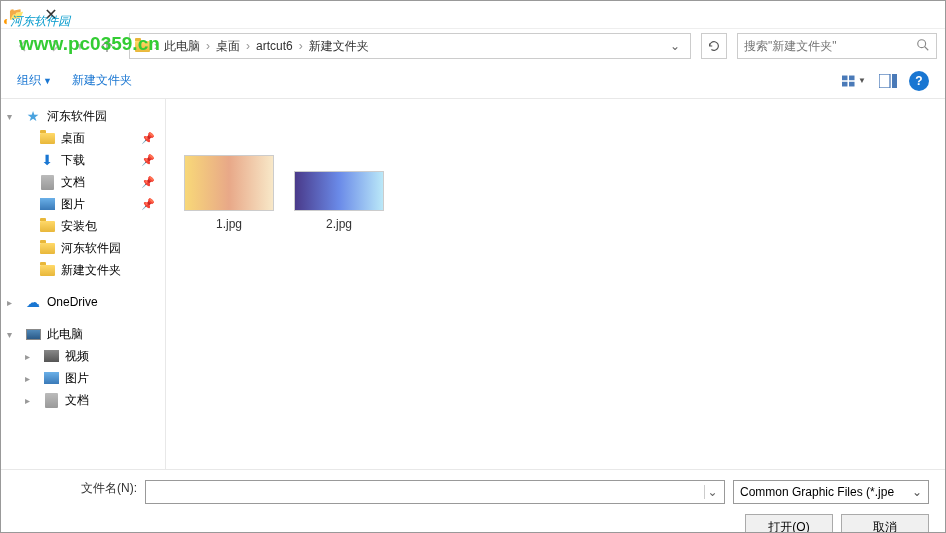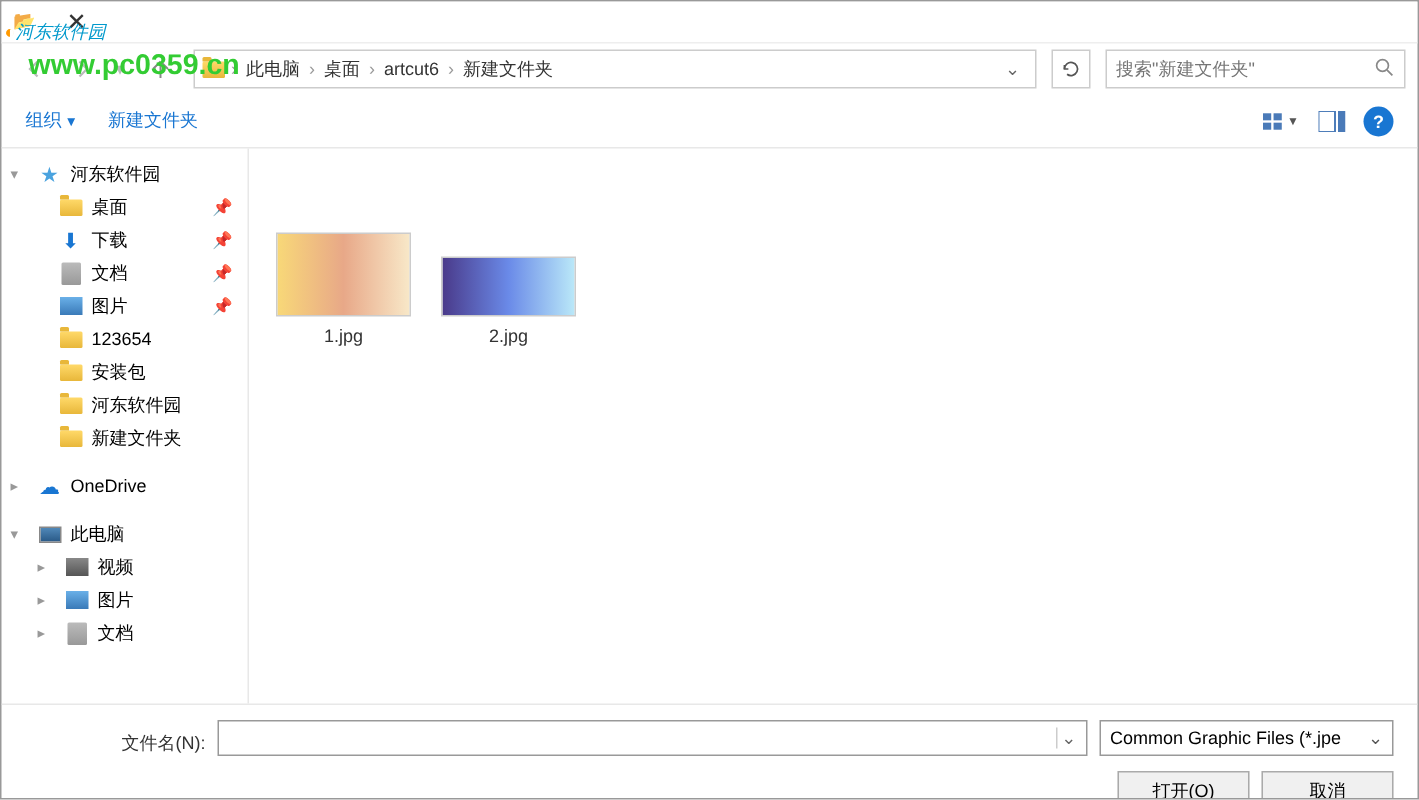--- a/index.html
+++ b/index.html
@@ -55,21 +55,21 @@
 
 .content { flex: 1; padding: 18px 10px; display: flex; gap: 4px; align-items: flex-start; overflow:auto; }
 .file-item { width: 106px; display: flex; flex-direction: column; align-items: center; cursor: pointer; padding: 4px; }
 .thumb { width: 90px; display: flex; align-items: flex-end; justify-content: center; }
 .thumb-inner { border: 1px solid #ccc; background: linear-gradient(135deg,#4a5d8a,#2a3a5a,#6a7daa); }
 .thumb1 { background: linear-gradient(90deg,#f8d878,#e8a888,#f8e8c8); }
 .thumb2 { background: linear-gradient(90deg,#4a3a8a,#6a8ae8,#bae8f8); }
 .file-label { margin-top: 6px; text-align: center; color: #333; }
 
 .bottom { border-top: 1px solid #e8e8e8; padding: 10px 16px 14px; }
-.row1 { display: flex; align-items: flex-end; gap: 8px; margin-bottom: 10px; }
+.row1 { display: flex; align-items: flex-start; gap: 8px; margin-bottom: 10px; }
 .row1 label { width: 120px; text-align: right; color: #333; }
 .fn-input { flex: 1; height: 24px; border: 1px solid #999; padding: 0 4px; display: flex; align-items: center; }
 .fn-input input { flex: 1; border: none; outline: none; }
 .fn-dd { width: 16px; text-align: center; color: #666; border-left: 1px solid #ccc; }
 .filter-select { width: 196px; height: 24px; border: 1px solid #999; display: flex; align-items: center; padding: 0 6px; justify-content: space-between; }
 .row2 { display: flex; justify-content: flex-end; gap: 8px; }
 .btn { width: 88px; height: 26px; border: 1px solid #aaa; background: #f0f0f0; display: flex; align-items: center; justify-content: center; cursor: pointer; }
 </style>
 </head>
 <body>
@@ -191,26 +191,20 @@
       <span class="ficon">
           <span class="pic-ico"></span>
         </span>
       <span>图片</span>
       <span class="pin">📌</span>
     </div>
     <div class="tree-item sub">
       <span class="ficon">
           <span class="folder-y"></span>
         </span>
-      <span>123654</span>
-    </div>
-    <div class="tree-item sub">
-      <span class="ficon">
-          <span class="folder-y"></span>
-        </span>
       <span>安装包</span>
     </div>
     <div class="tree-item sub">
       <span class="ficon">
           <span class="folder-y"></span>
         </span>
       <span>河东软件园</span>
     </div>
     <div class="tree-item sub">
       <span class="ficon">

